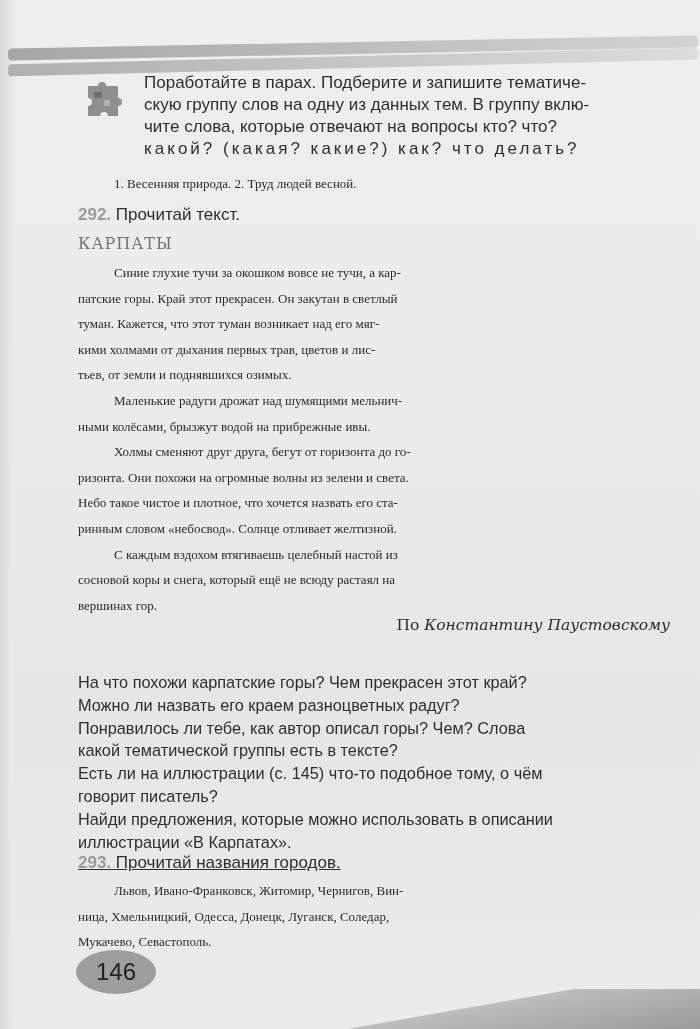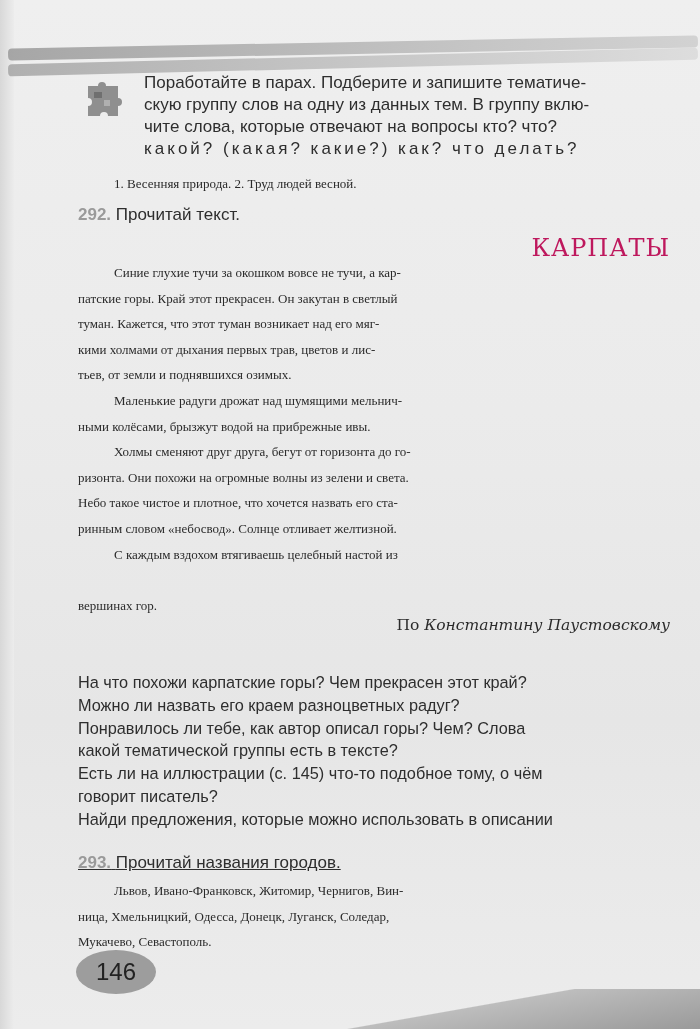--- a/index.html
+++ b/index.html
@@ -19,22 +19,22 @@
   .content { position:absolute; left:78px; top:0; width:592px; }
   .sans { font-family:"Liberation Sans", sans-serif; font-size:17px; line-height:22px; color:#2e2e2e; }
   .serif { font-family:Liberation Serif, serif; font-size:13px; line-height:25.6px; color:#2a2a2a; }
   .task-block { position:absolute; left:0; top:72px; width:592px; }
   .puzzle { position:absolute; left:4px; top:6px; width:42px; height:44px; }
   .task-text { margin-left:66px; }
   .spaced { letter-spacing:3px; }
   .topics { position:absolute; left:36px; top:171px; }
   .ex-num { color:#9a9a9a; font-weight:bold; }
   .ex292 { position:absolute; left:0; top:204px; }
-  .title { position:absolute; left:0; width:592px; top:234px; text-align:right;
-    font-family:"DejaVu Serif", serif; font-size:24px; letter-spacing:1px; color:#be185d; }
+  .title { position:absolute; left:0; width:592px; top:234px; text-align:left;
+    font-family:"DejaVu Serif", serif; font-size:16px; letter-spacing:1px; color:#737373; }
   .text { position:absolute; left:0; top:260px; width:592px; }
   .text p { margin:0; }
   .indent { text-indent:36px; }
   .author { position:absolute; right:0; top:616px; font-family:"DejaVu Serif", serif; font-size:15.5px; }
   .author i { font-style:italic; }
   .questions { position:absolute; left:0; top:655px; width:592px; font-size:16.3px; line-height:22.8px;margin-top:16px; }
   .questions div { margin:0; }
   .ex293 { position:absolute; left:0; top:852px;text-decoration:underline; }
   .cities { position:absolute; left:0; top:878px; width:592px; }
   .page-num { position:absolute; left:76px; top:950px; width:80px; height:44px; border-radius:50%;
@@ -86,38 +86,39 @@
       <span>ными колёсами, брызжут водой на прибрежные ивы.</span>
     </p>
     <p class="indent">
       <span>Холмы сменяют друг друга, бегут от горизонта до го-</span><br>
       <span>ризонта. Они похожи на огромные волны из зелени и света.</span><br>
       <span>Небо такое чистое и плотное, что хочется назвать его ста-</span><br>
       <span>ринным словом «небосвод». Солнце отливает желтизной.</span>
     </p>
     <p class="indent">
       <span>С каждым вздохом втягиваешь целебный настой из</span><br>
-      <br>
+      <span>сосновой коры и снега, который ещё не всюду растаял на</span><br>
       <span>вершинах гор.</span>
     </p>
   </div>
 
   <div class="author">
     <span>По</span>
     <i>Константину Паустовскому</i>
   </div>
 
   <div class="questions sans">
     <div>На что похожи карпатские горы? Чем прекрасен этот край?</div>
     <div>Можно ли назвать его краем разноцветных радуг?</div>
     <div>Понравилось ли тебе, как автор описал горы? Чем? Слова</div>
     <div>какой тематической группы есть в тексте?</div>
     <div>Есть ли на иллюстрации (с. 145) что-то подобное тому, о чём</div>
     <div>говорит писатель?</div>
     <div>Найди предложения, которые можно использовать в описании</div>
+    <div>иллюстрации «В Карпатах».</div>
   </div>
 
   <div class="ex293 sans">
     <span class="ex-num">293.</span>
     <span>Прочитай названия городов.</span>
   </div>
 
   <div class="cities serif">
     <div class="indent">Львов, Ивано-Франковск, Житомир, Чернигов, Вин-</div>
     <div>ница, Хмельницкий, Одесса, Донецк, Луганск, Соледар,</div>

